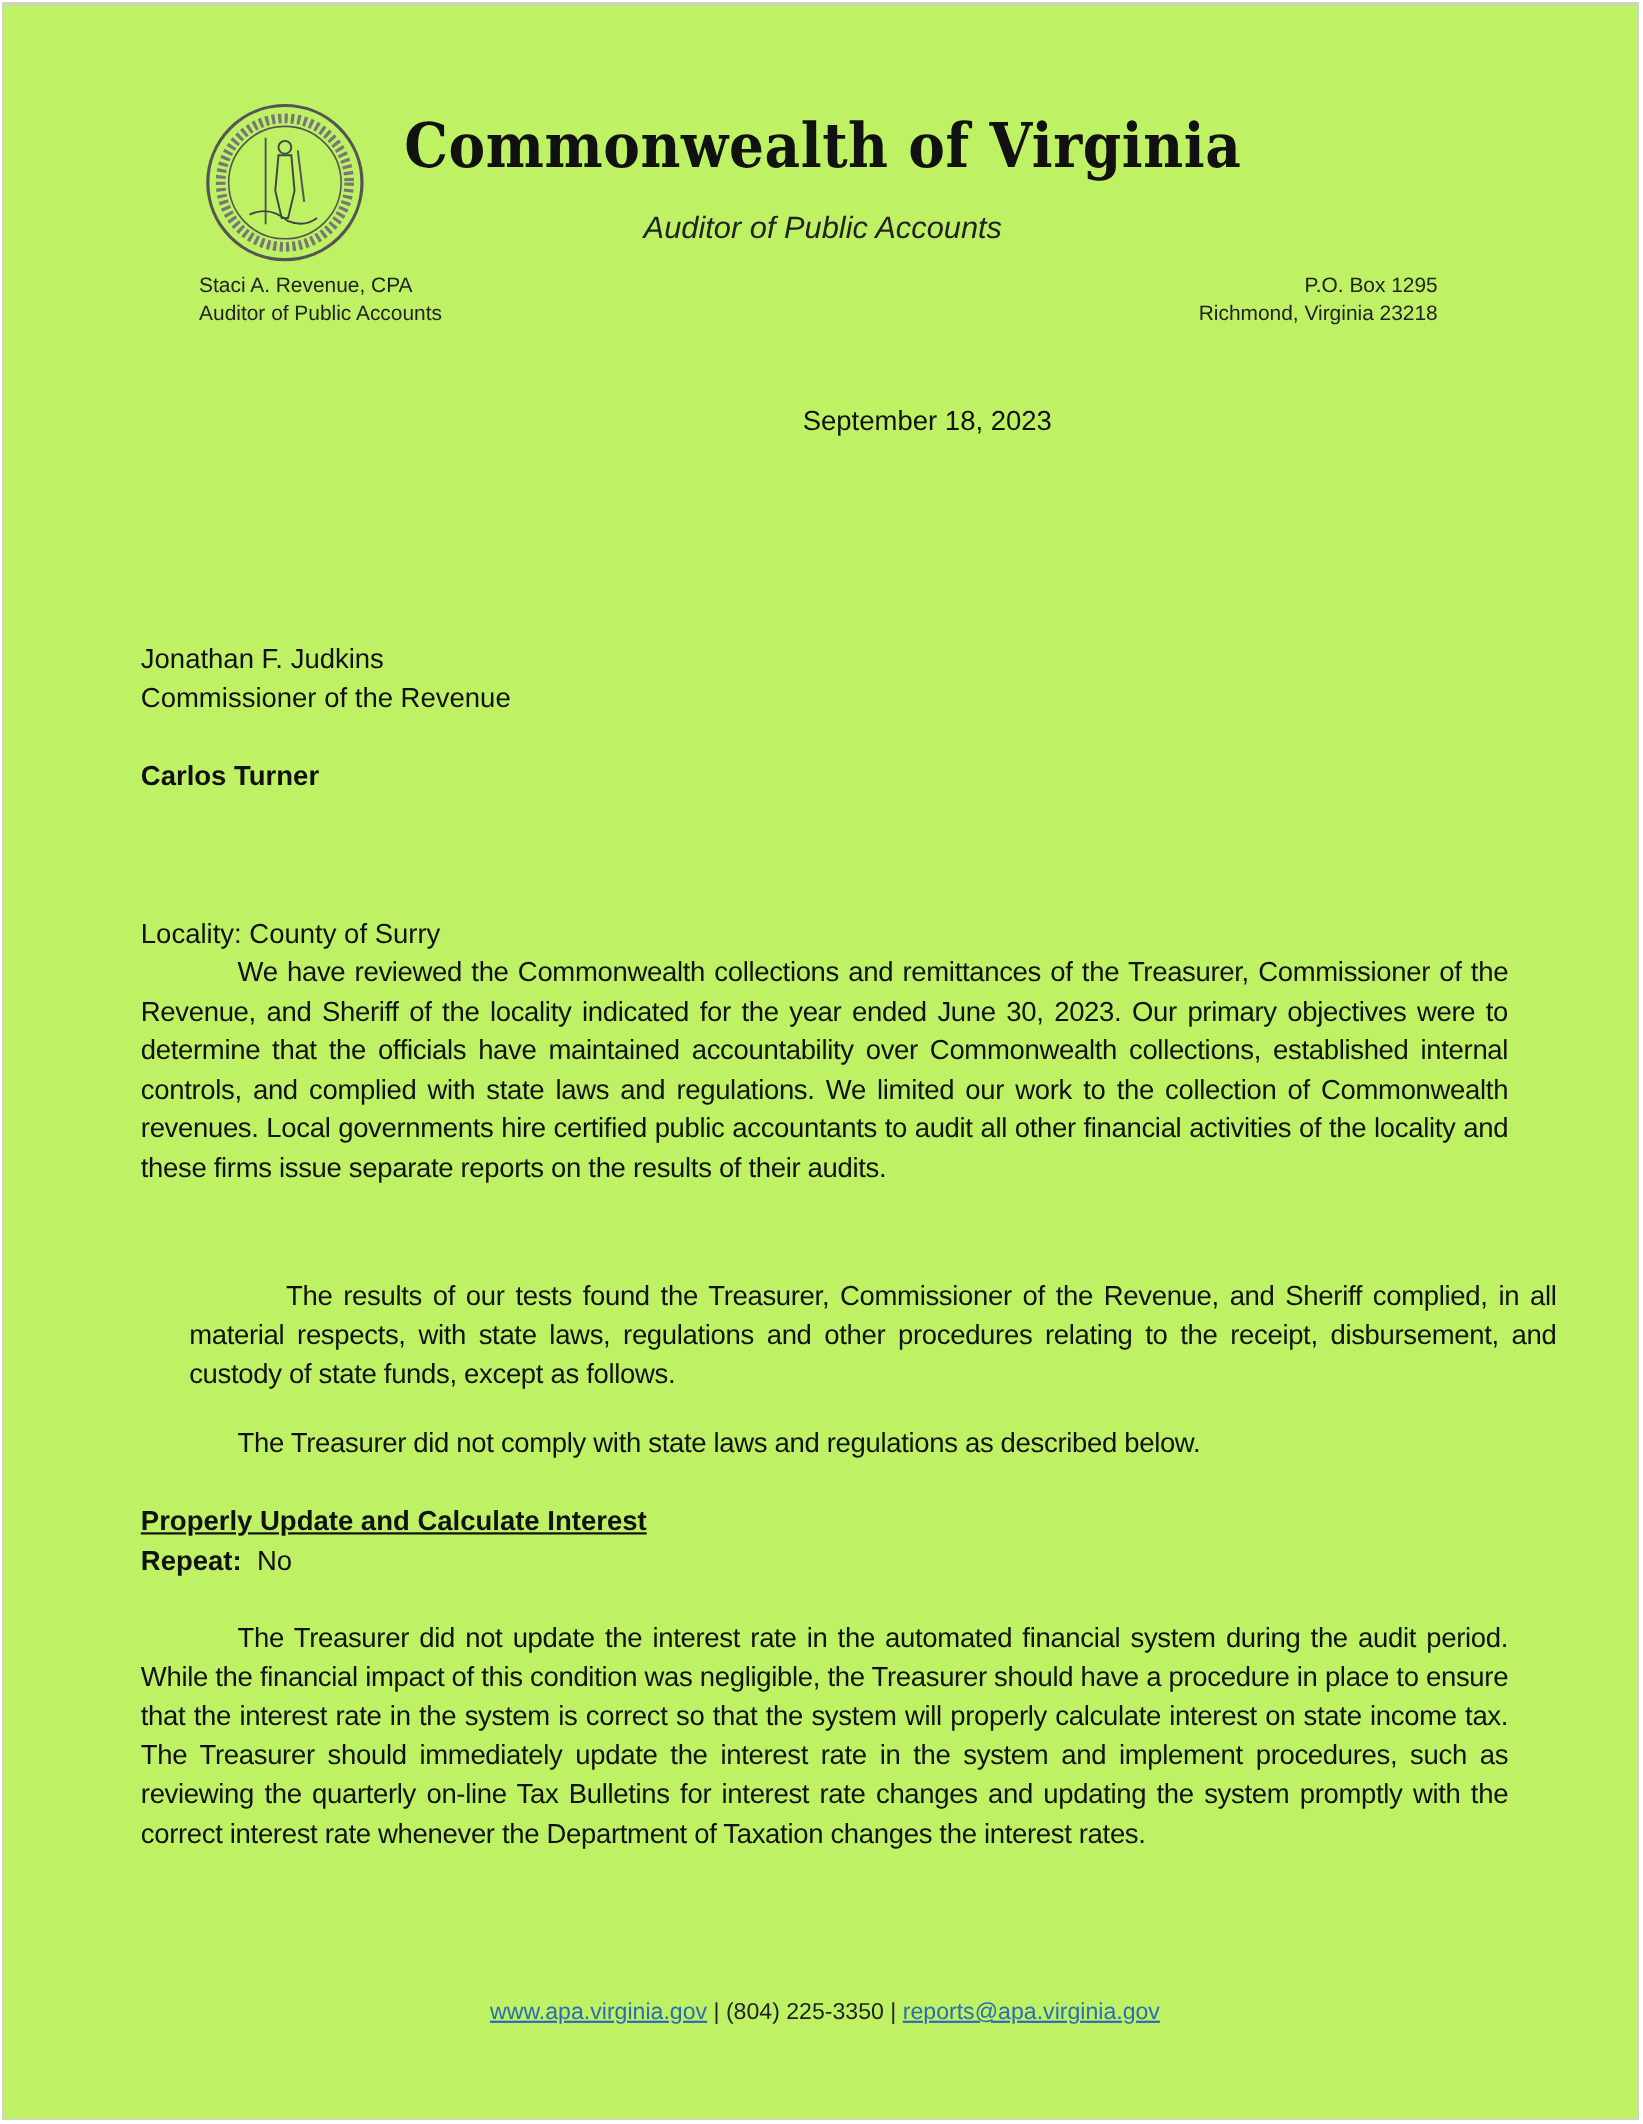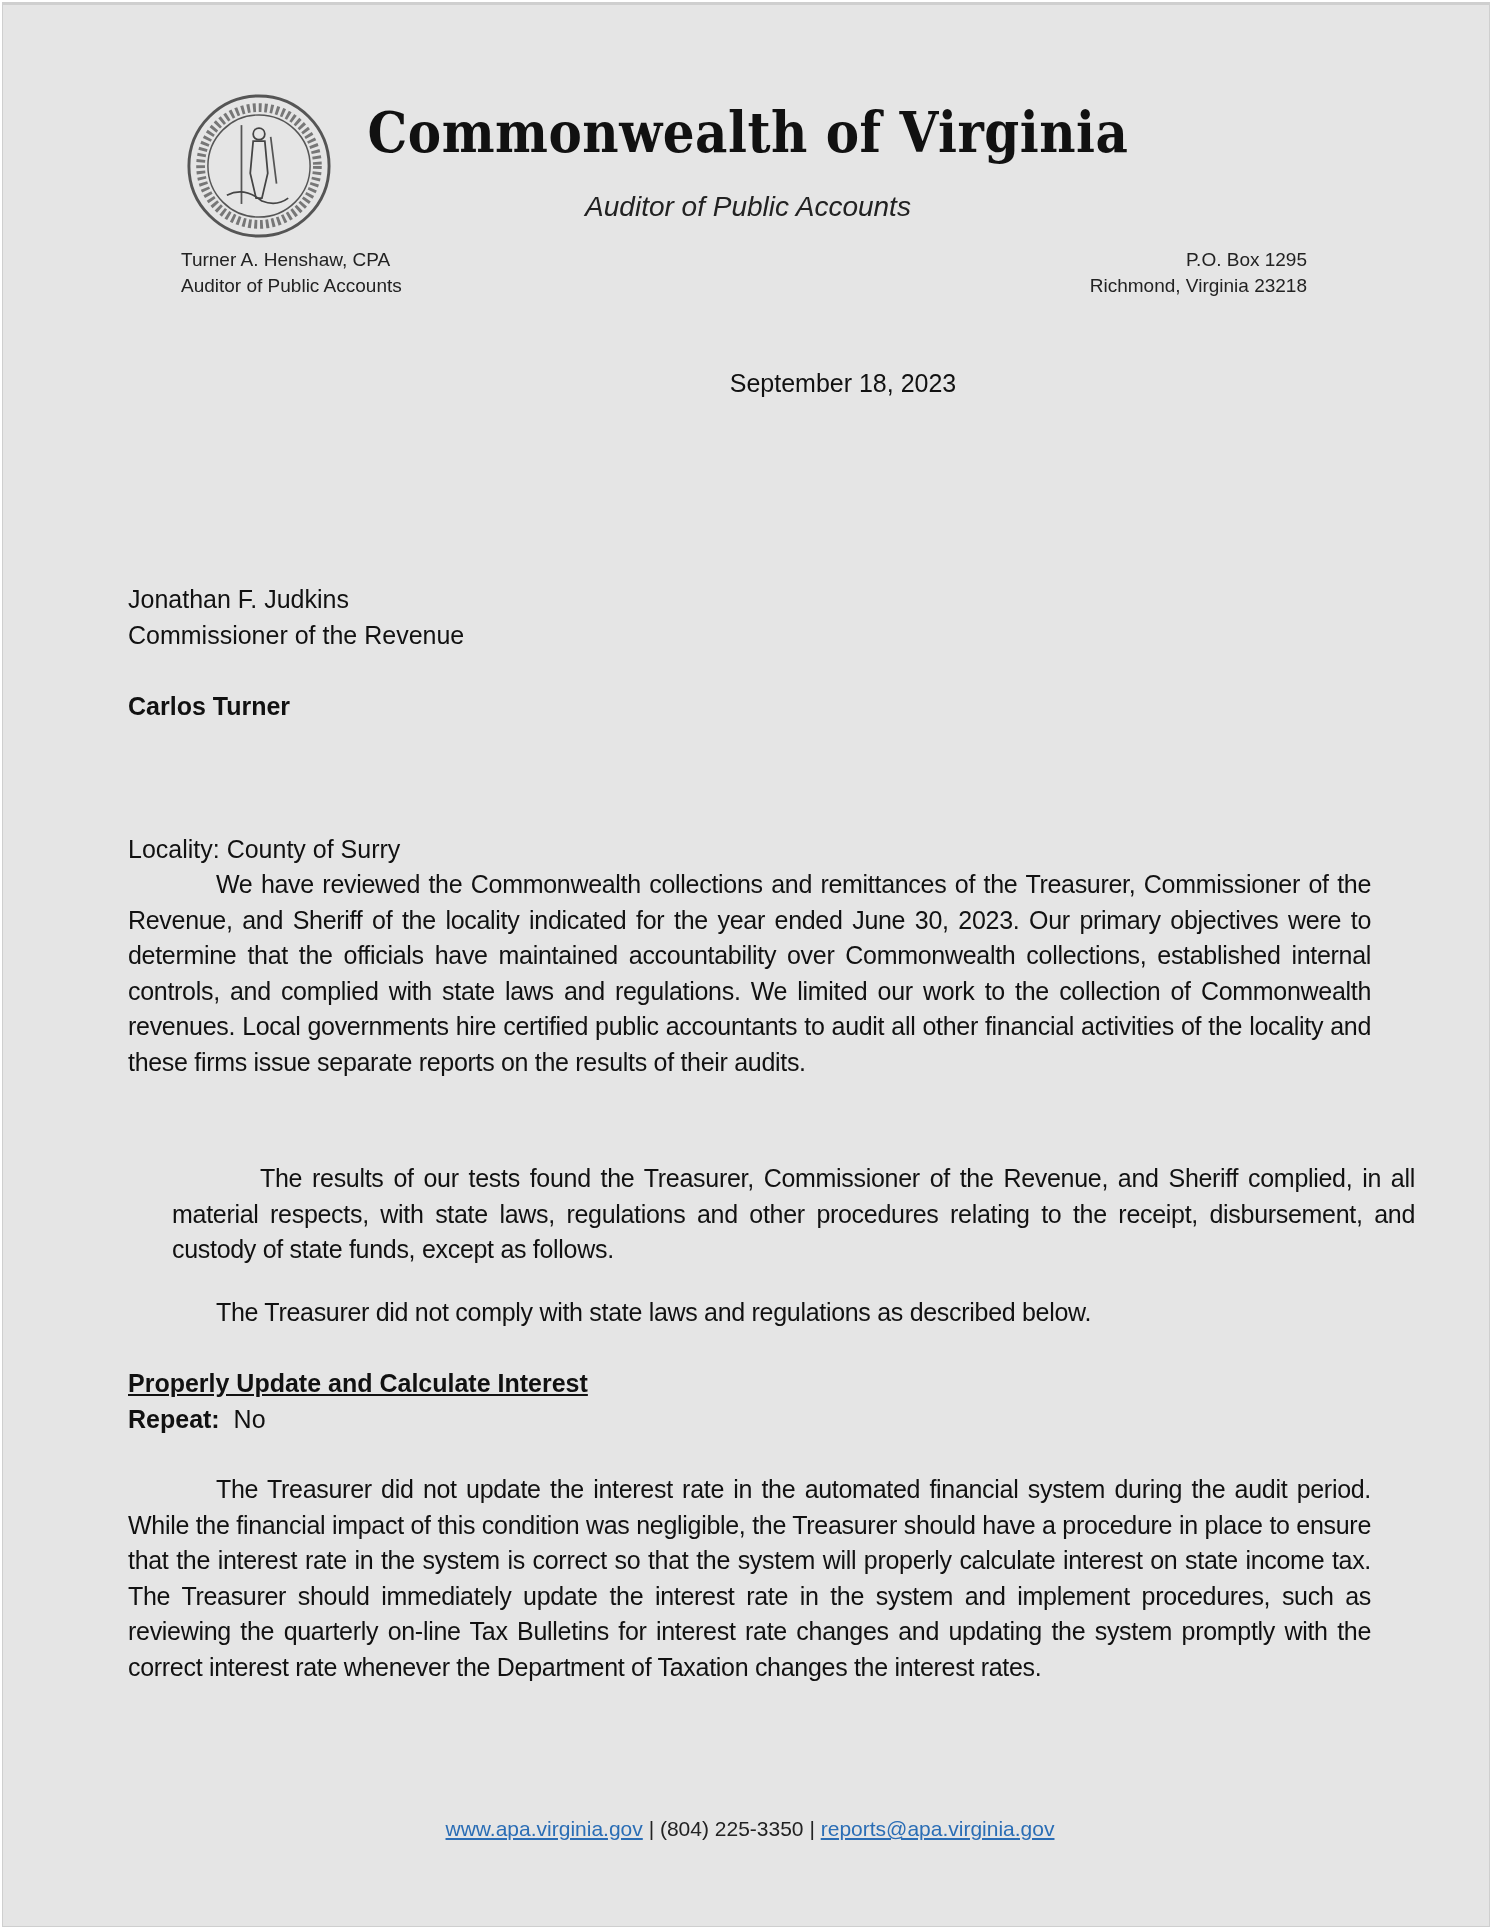--- a/index.html
+++ b/index.html
@@ -1,17 +1,17 @@
 <!DOCTYPE html>
 <html><head>
 <meta charset="utf-8">
 <style>
   html, body { margin: 0; padding: 0; background: #ffffff; }
   body { width: 1494px; height: 1931px; position: relative; overflow: hidden; font-family: "Liberation Sans", sans-serif; color: #111; }
-  .page { position: absolute; left: 2px; top: 2px; width: 1488px; height: 1925px; border: 1px solid #cfcfcf; border-top: 3px solid #cfcfcf; background: #e5e5e5; box-sizing: border-box; }
+  .page { position: absolute; left: 2px; top: 2px; width: 1488px; height: 1925px; border: 1px solid #cfcfcf; border-top: 3px solid #cfcfcf; background: #bef264; box-sizing: border-box; }
   .seal { position: absolute; left: 183px; top: 88px; width: 146px; height: 146px; }
   .masthead-title { position: absolute; left: 330px; top: 98px; width: 830px; text-align: center; font-family: "DejaVu Serif", serif; font-weight: bold; font-size: 50px; letter-spacing: 0.5px; color: #111; transform: scaleY(1.12); }
   .masthead-sub { position: absolute; left: 330px; top: 186px; width: 830px; text-align: center; font-style: italic; font-size: 28px; color: #222; }
   .left-block, .right-block { position: absolute; top: 242px; font-size: 19px; line-height: 26px; color: #222; }
   .left-block { left: 178px; }
   .right-block { right: 182px; text-align: right; }
   .date { position: absolute; left: 0; width: 1680px; top: 364px; text-align: center; font-size: 25px; }
   .text { position: absolute; left: 125px; width: 1244px; font-size: 25px; line-height: 35.6px; }
   .line { display: block; white-space: nowrap; }
   .para { position: absolute; left: 125px; width: 1243px; font-size: 25px; line-height: 35.6px; text-align: justify; letter-spacing: -0.3px; }
@@ -34,21 +34,21 @@
     <circle cx="50" cy="28" r="4" fill="none" stroke="#444" stroke-width="1.2"></circle>
     <path d="M46 33 L54 33 L56 55 L52 72 L48 72 L44 55 Z" fill="none" stroke="#444" stroke-width="1.2"></path>
     <line x1="58" y1="30" x2="62" y2="62" stroke="#555" stroke-width="1.2"></line>
     <path d="M28 70 Q40 64 52 74 Q62 78 70 72" fill="none" stroke="#444" stroke-width="1.2"></path>
   </svg>
 
   <div class="masthead-title">Commonwealth of Virginia</div>
   <div class="masthead-sub">Auditor of Public Accounts</div>
 
   <div class="left-block">
-    <div>Turner A. Henshaw, CPA</div>
+    <div>Staci A. Revenue, CPA</div>
     <div>Auditor of Public Accounts</div>
   </div>
   <div class="right-block">
     <div>P.O. Box 1295</div>
     <div>Richmond, Virginia 23218</div>
   </div>
 
   <div class="date">September 18, 2023</div>
 
   <div class="text" style="top:577px;">

